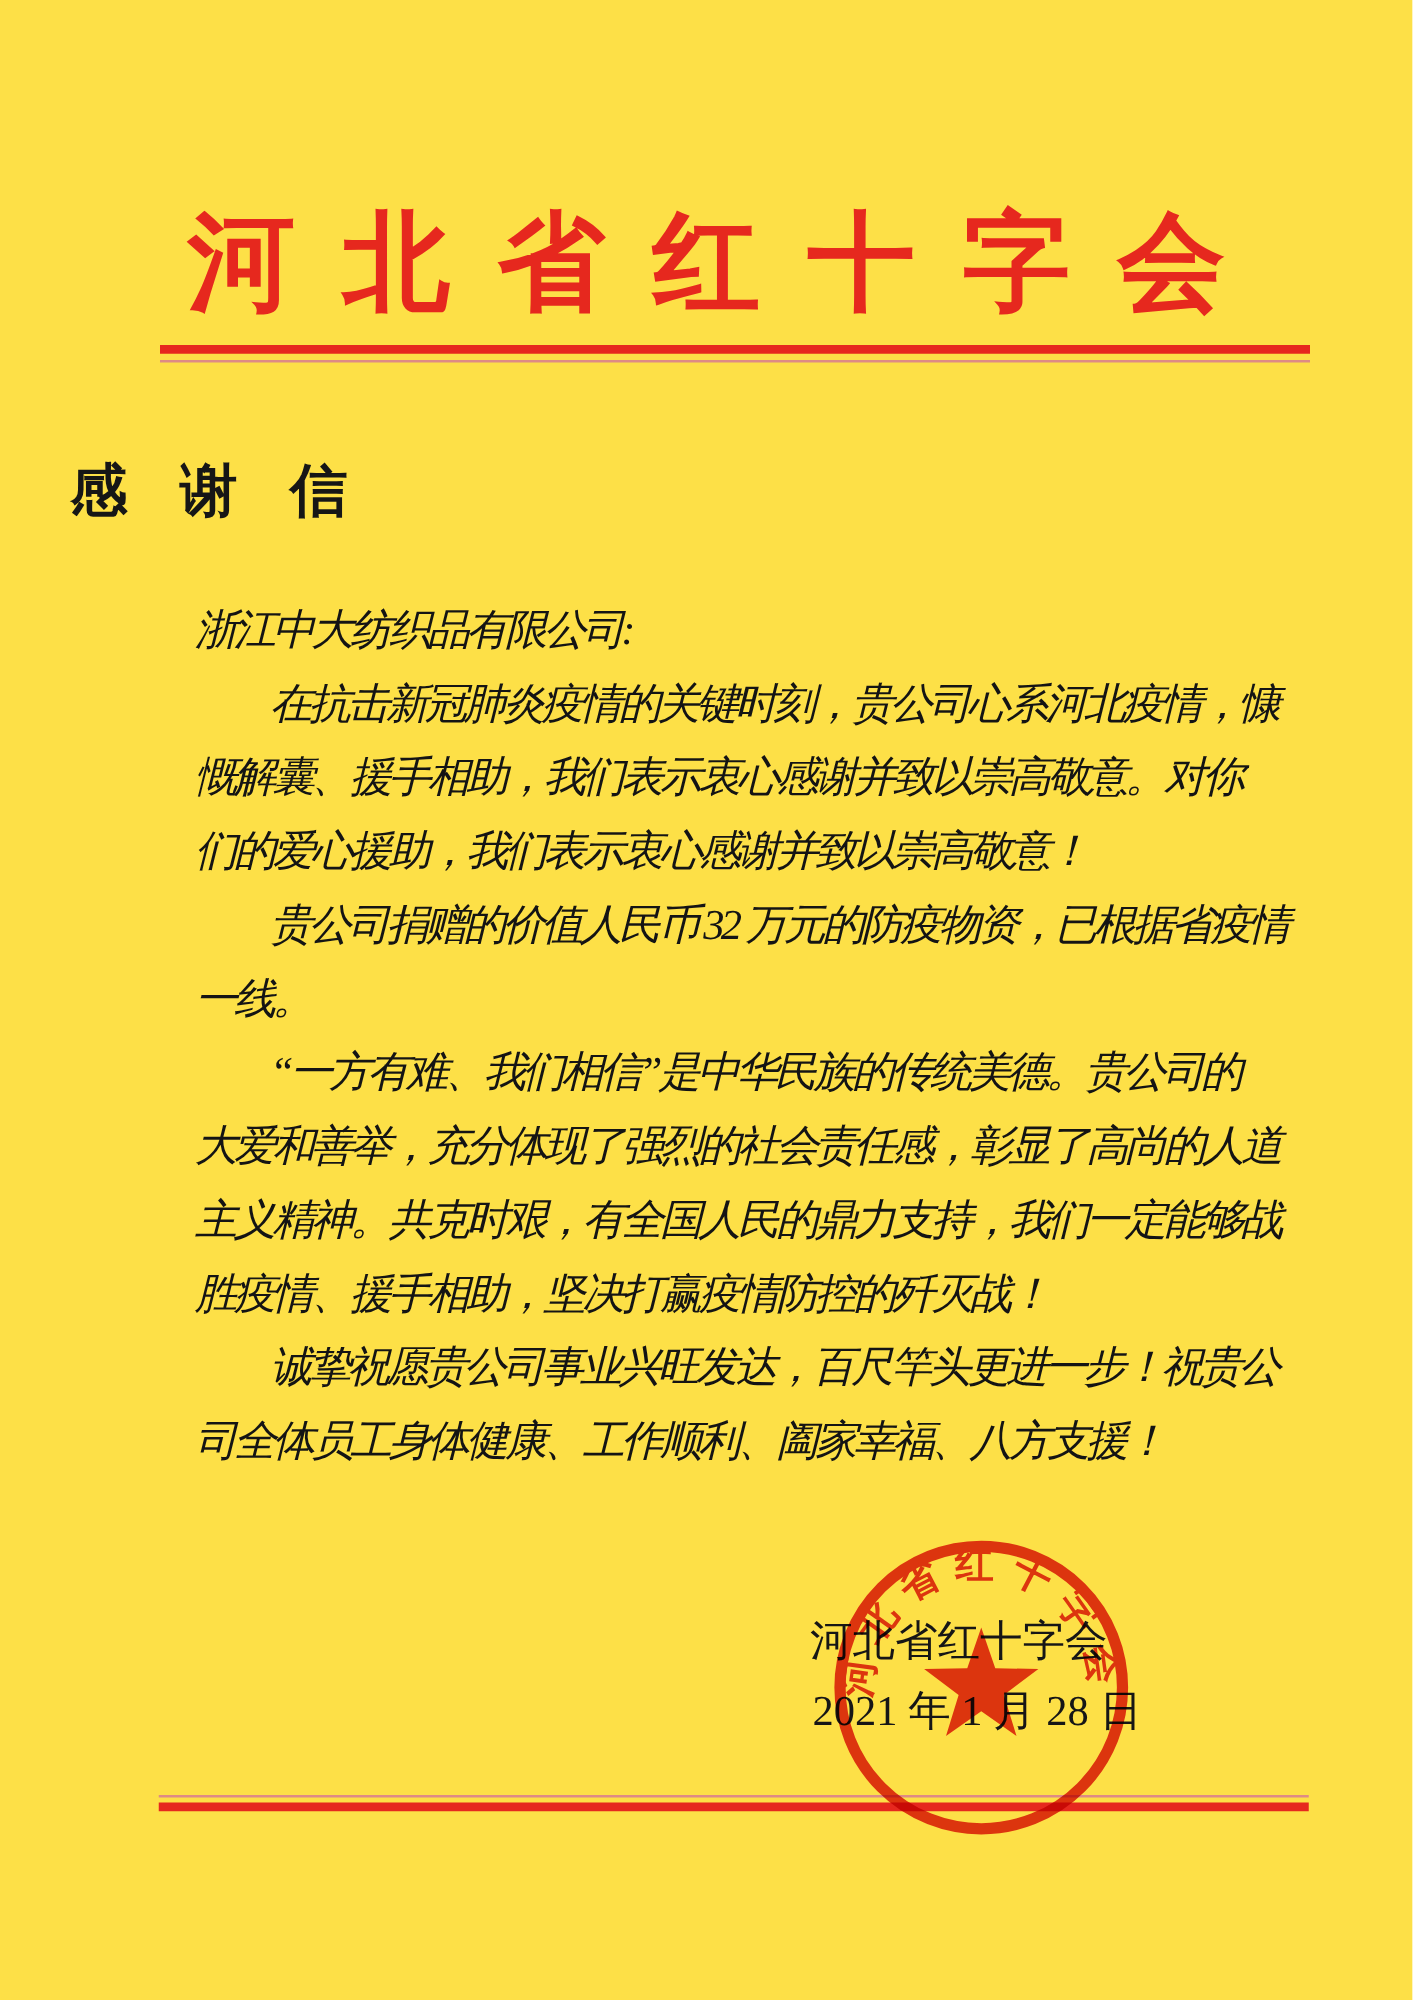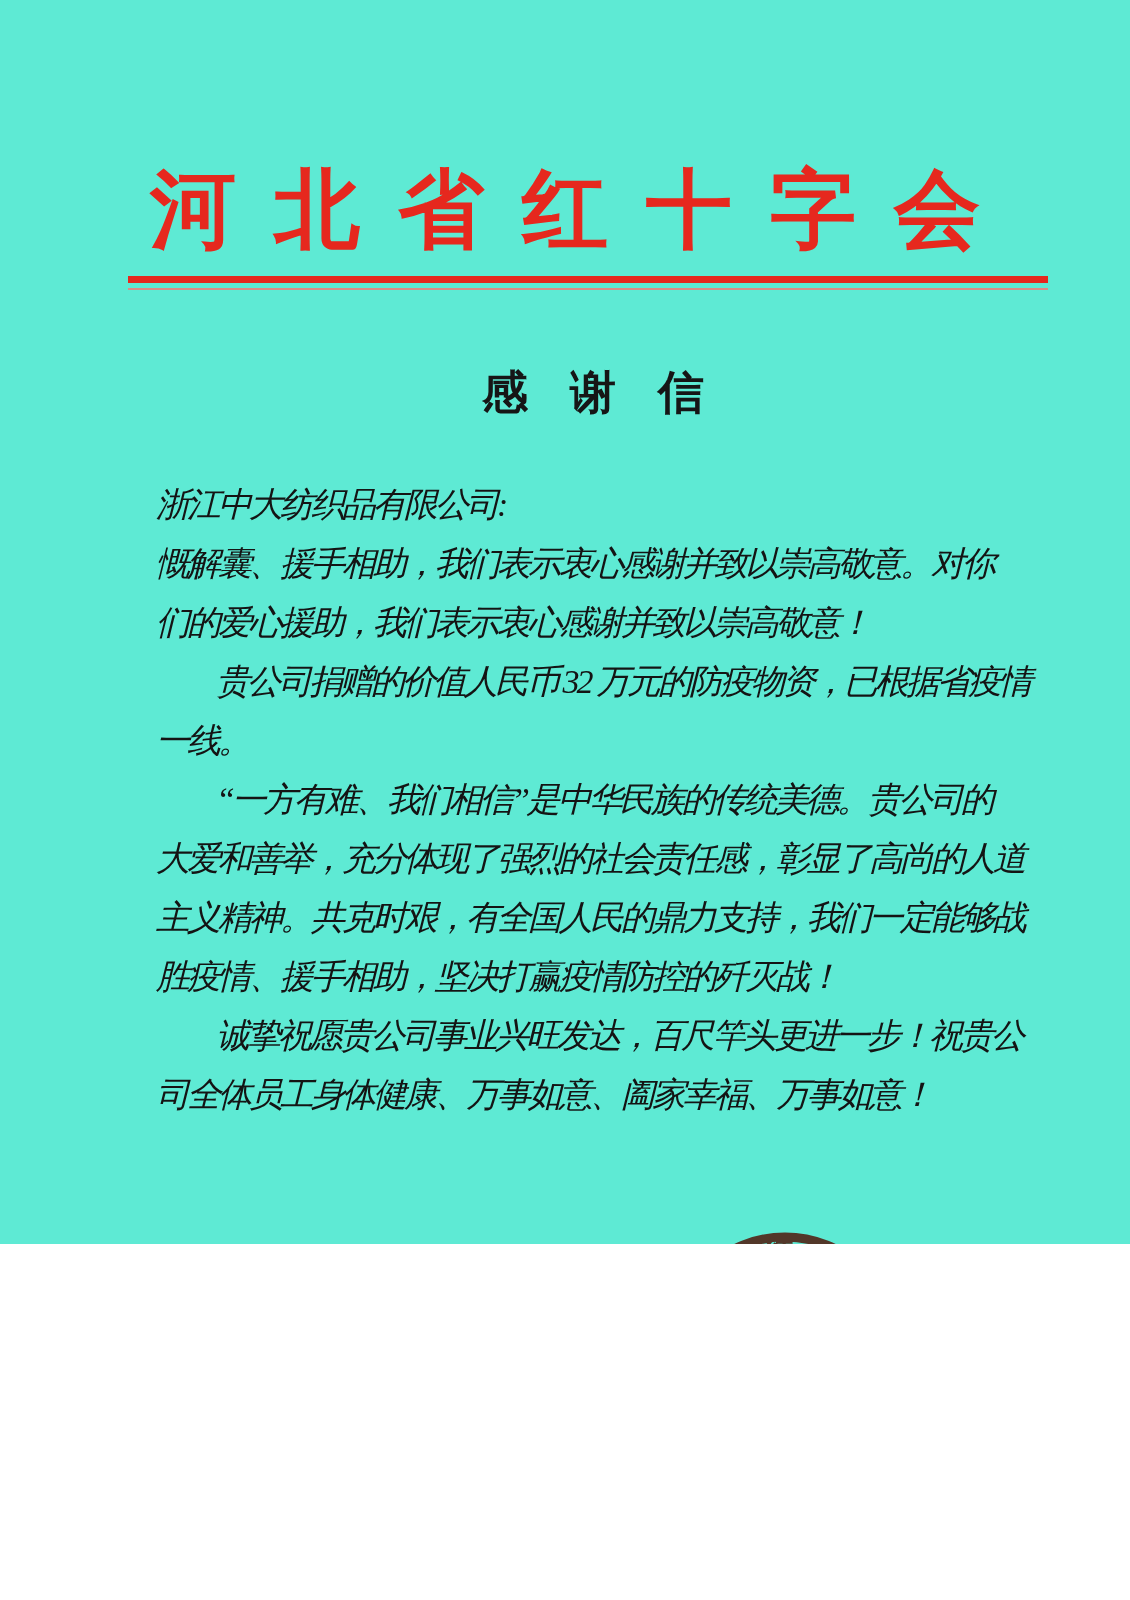--- a/index.html
+++ b/index.html
@@ -3,23 +3,23 @@
 <meta charset="utf-8">
 <style>
   html, body {
     margin: 0;
     padding: 0;
     background: #ffffff;
   }
   .page {
     position: relative;
     width: 1130px;
-    height: 1244px;
+    height: 1600px;
     margin: 0 auto;
-    background: #5eead4;
+    background: #fde047;
     overflow: hidden;
     font-family: "Liberation Serif", "DejaVu Serif", serif;
   }
 
   
   .letterhead {
     position: absolute;
     top: 152px;
     left: 0;
     width: 100%;
@@ -40,21 +40,21 @@
 
   
   .letter-title {
     position: absolute;
     top: 362px;
     left: 0;
     width: 100%;
     margin: 0;
     padding-left: 56px;
     box-sizing: border-box;
-    text-align: center;
+    text-align: left;
     color: #161616;
     font-size: 46px;
     font-weight: bold;
     letter-spacing: 42px;
     white-space: nowrap;
   }
   .letter-title span { margin-right: -42px; }
 
   
   .body-block {
@@ -125,30 +125,31 @@
 
   <div class="rule rule-top-thick"></div>
   <div class="rule rule-top-thin"></div>
 
   <h1 class="letter-title">
     <span>感谢信</span>
   </h1>
 
   <div class="body-block">
     <div class="line">浙江中大纺织品有限公司:</div>
+    <div class="line indent">在抗击新冠肺炎疫情的关键时刻，贵公司心系河北疫情，慷</div>
     <div class="line">慨解囊、援手相助，我们表示衷心感谢并致以崇高敬意。对你</div>
     <div class="line">们的爱心援助，我们表示衷心感谢并致以崇高敬意！</div>
     <div class="line indent">贵公司捐赠的价值人民币 32 万元的防疫物资，已根据省疫情</div>
     <div class="line">一线。</div>
     <div class="line indent">“一方有难、我们相信”是中华民族的传统美德。贵公司的</div>
     <div class="line">大爱和善举，充分体现了强烈的社会责任感，彰显了高尚的人道</div>
     <div class="line">主义精神。共克时艰，有全国人民的鼎力支持，我们一定能够战</div>
     <div class="line">胜疫情、援手相助，坚决打赢疫情防控的歼灭战！</div>
     <div class="line indent">诚挚祝愿贵公司事业兴旺发达，百尺竿头更进一步！祝贵公</div>
-    <div class="line">司全体员工身体健康、万事如意、阖家幸福、万事如意！</div>
+    <div class="line">司全体员工身体健康、工作顺利、阖家幸福、八方支援！</div>
   </div>
 
   <div class="signature">河北省红十字会</div>
   <div class="sig-date">2021 年 1 月 28 日</div>
 
   <svg class="stamp" viewBox="0 0 250 250" xmlns="http://www.w3.org/2000/svg">
     <circle class="seal-stroke" cx="125" cy="125" r="113" stroke-width="9"></circle>
     <polygon class="seal-fill" points="125,77 136.2,109.6 170.7,110.2 143.1,130.9 153.2,163.8 125,144 96.8,163.8 106.9,130.9 79.3,110.2 113.8,109.6"></polygon>
     <path id="sealArc" d="M 62.8,187.2 A 88,88 0 1 1 187.2,187.2" fill="none"></path>
     <text text-anchor="middle">

